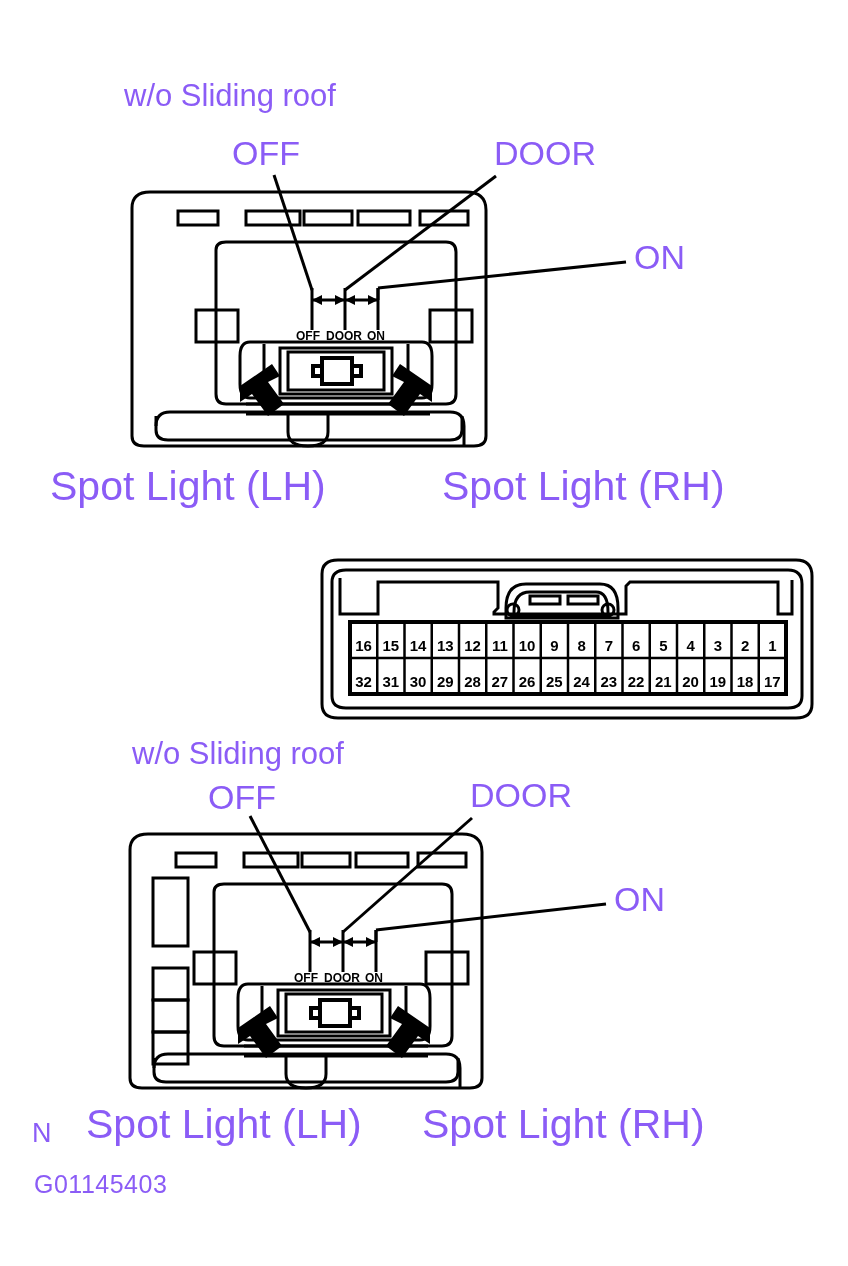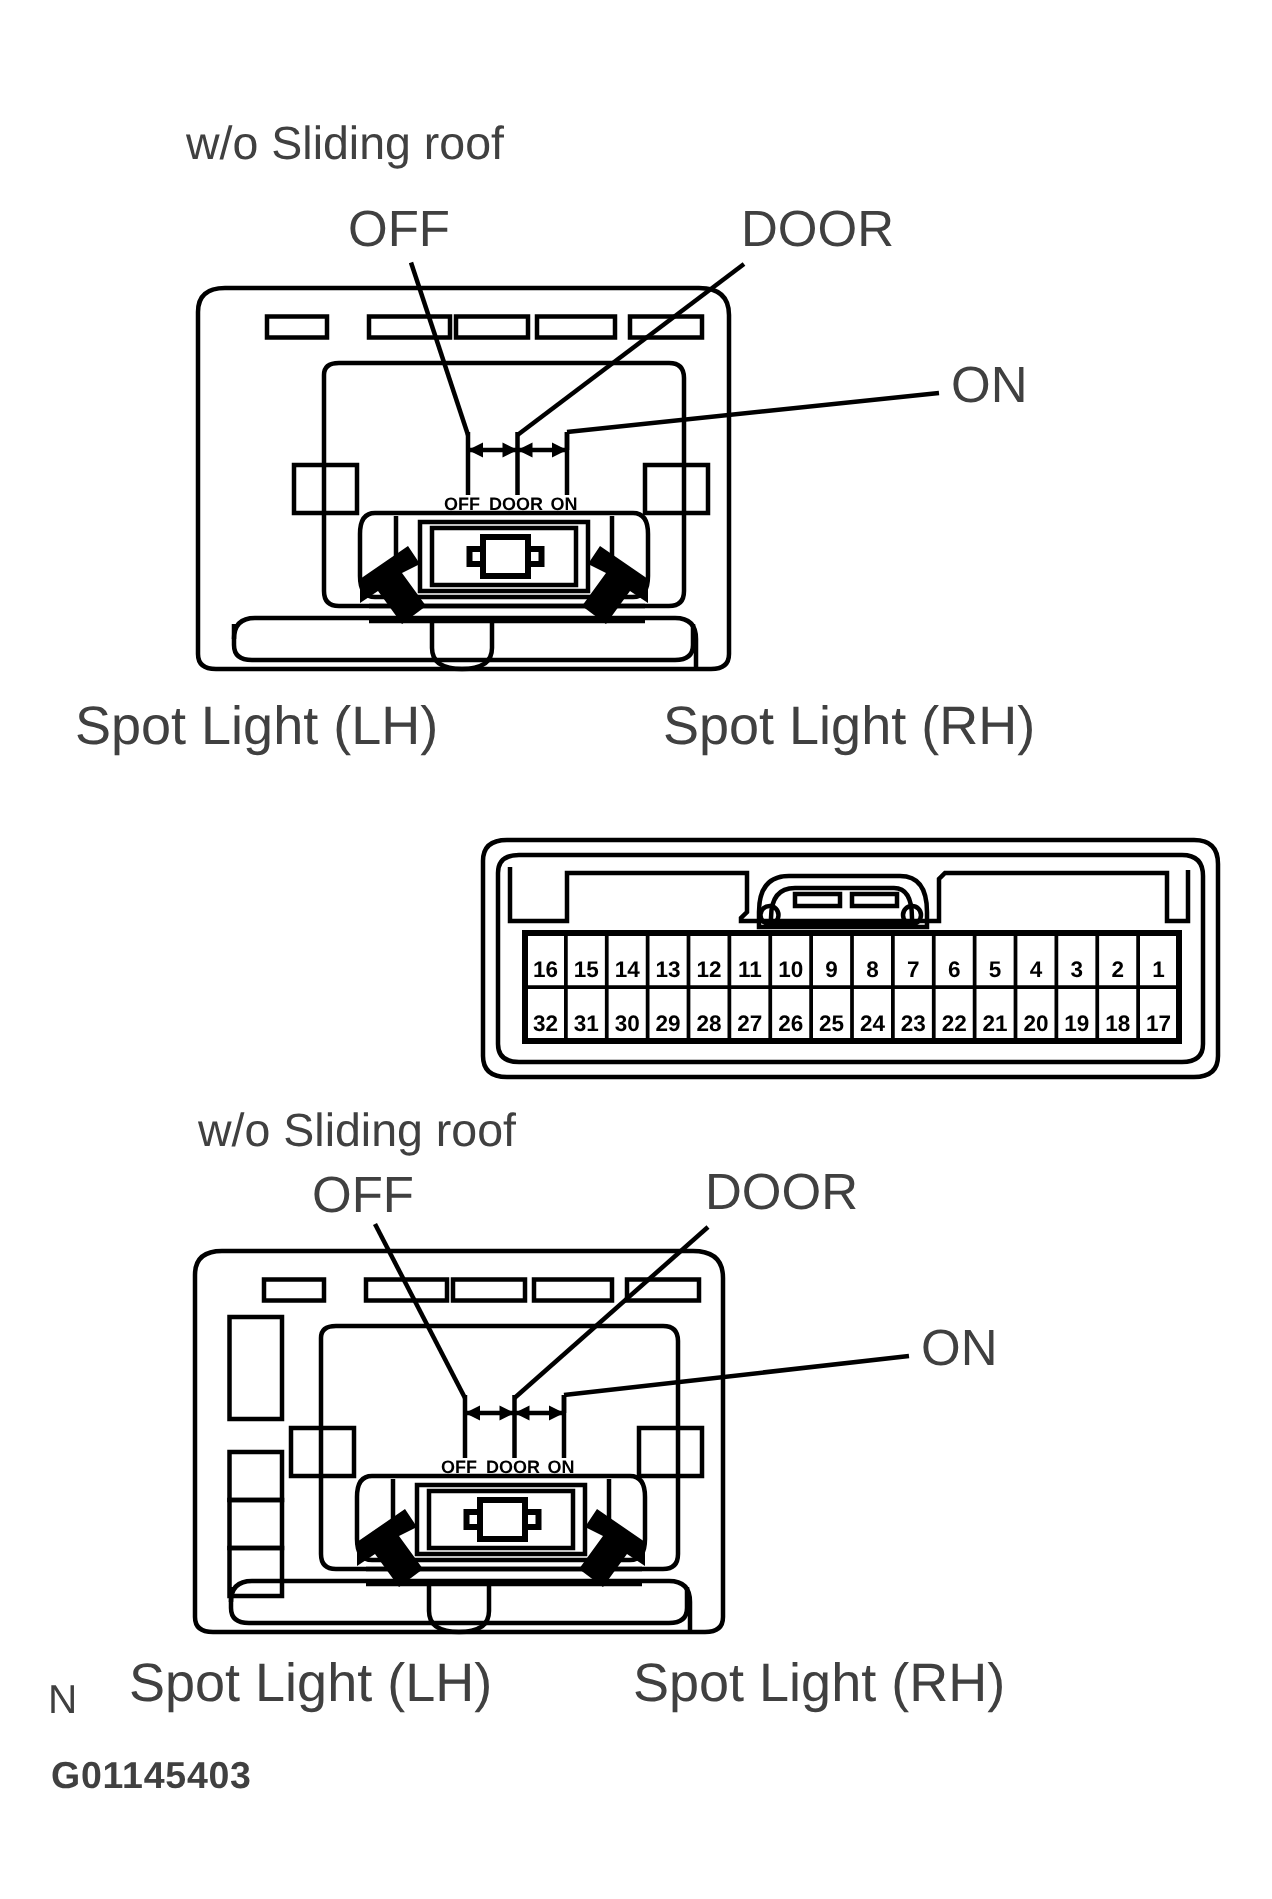--- a/index.html
+++ b/index.html
@@ -17,29 +17,29 @@
   }
   .page {
     position: absolute;
     left: 0; top: 0;
     width: 848px;
     height: 1266px;
   }
   .lbl {
     position: absolute;
     white-space: nowrap;
-    color: #404040;
+    color: #8b5cf6;
     font-family: "Liberation Sans", sans-serif;
     line-height: 1;
   }
   .lbl-head   { font-size: 31px; }
   .lbl-call   { font-size: 34px; }
-  .lbl-cap    { font-size: 36px; }
+  .lbl-cap    { font-size: 41px; }
   .lbl-n      { font-size: 27px; }
-  .lbl-id     { font-size: 25px; letter-spacing: 0.5px; font-weight: bold; }
+  .lbl-id     { font-size: 25px; letter-spacing: 0.5px; }
   svg { display: block; }
   .fig { position: absolute; }
 </style>
 </head>
 <body>
 
 <div class="page">
 
   <div class="fig" style="left:0; top:0; width:848px; height:520px;">
 

